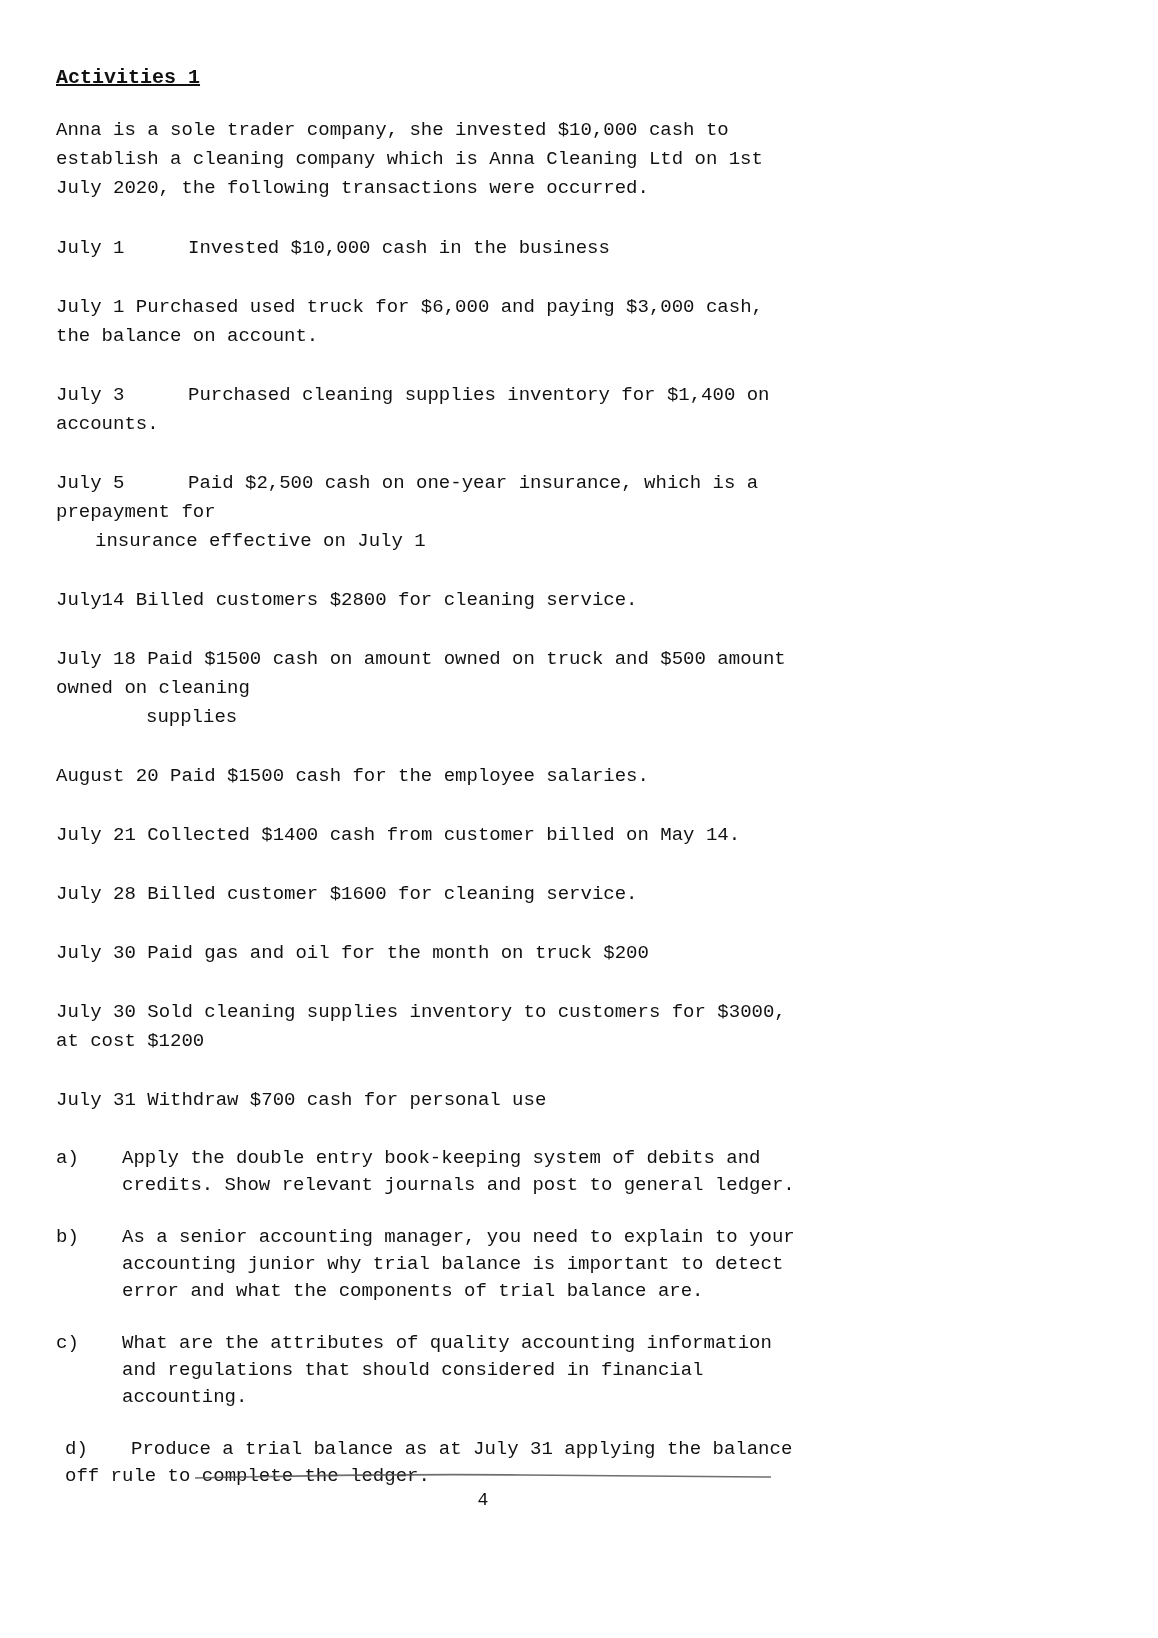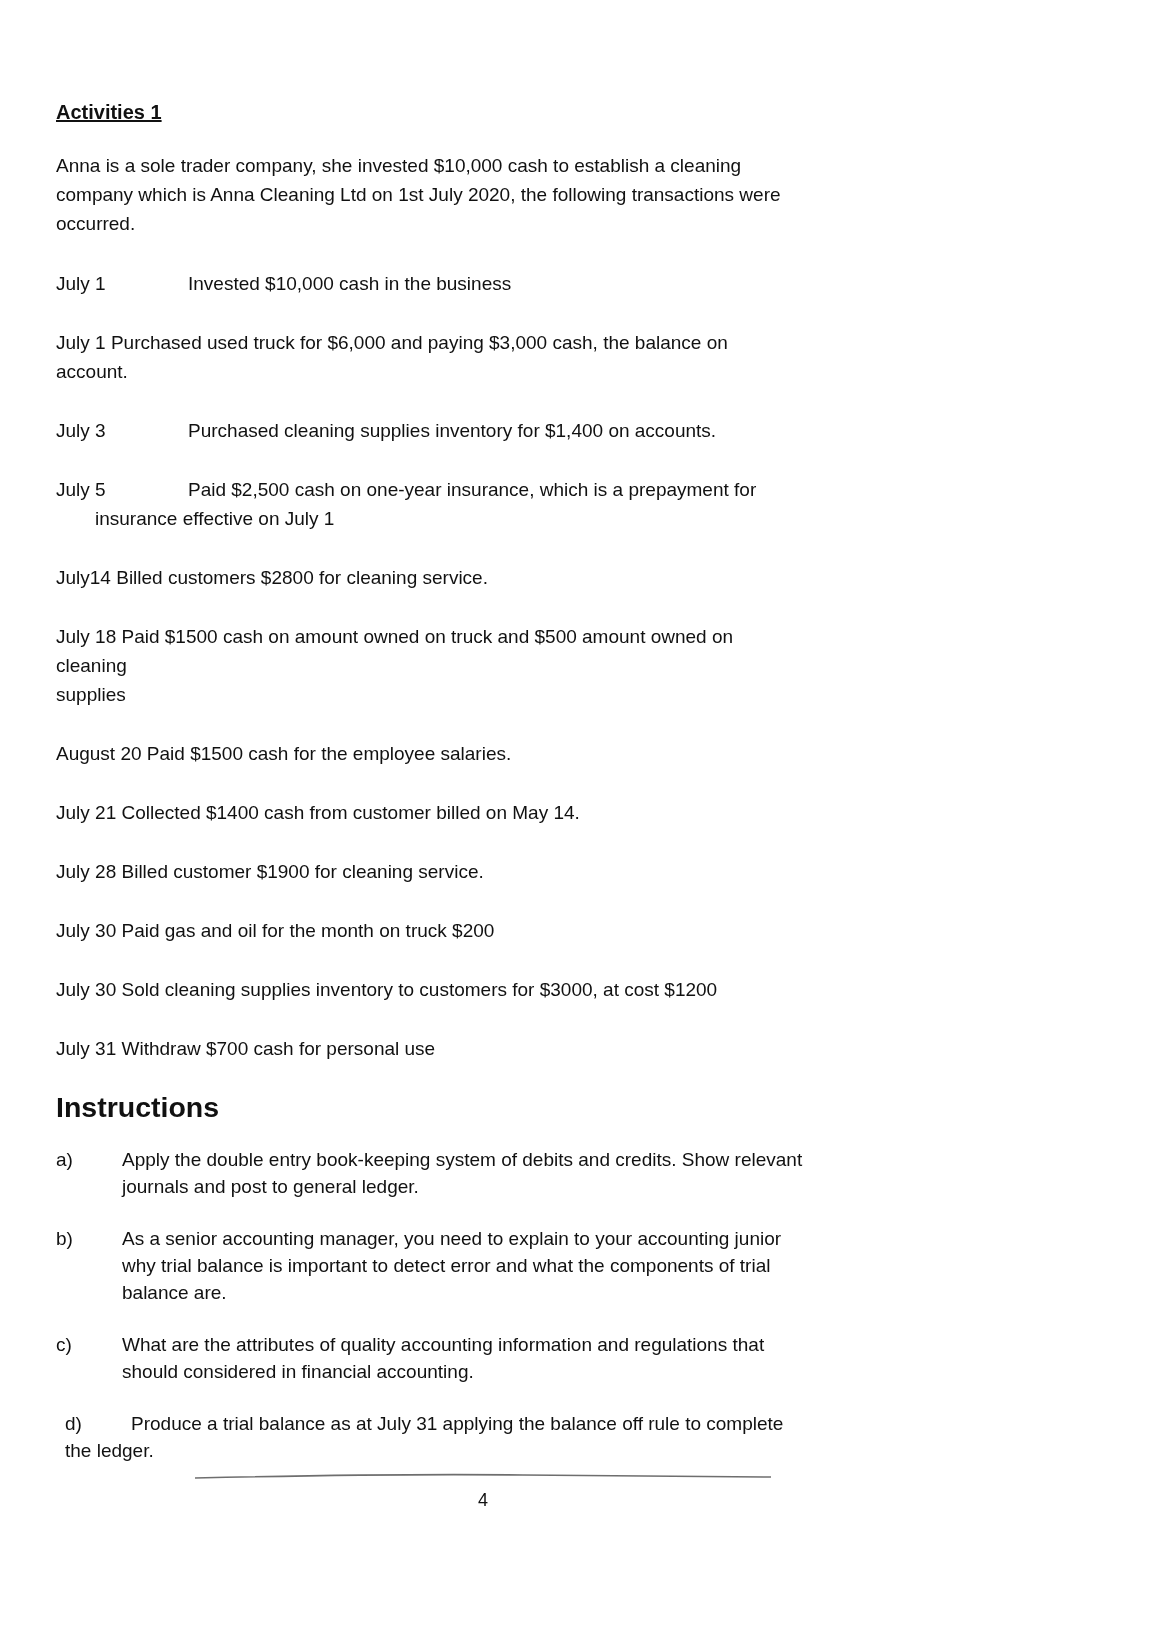--- a/index.html
+++ b/index.html
@@ -5,22 +5,22 @@
   html, body {
     margin: 0;
     padding: 0;
     background: #ffffff;
   }
   .page {
     position: relative;
     width: 966px;
     min-height: 1638px;
     box-sizing: border-box;
-    padding: 98px 162px 40px 56px;
-    font-family: Liberation Sans, sans-serif;
+    padding: 63px 162px 40px 56px;
+    font-family: Liberation Mono, monospace;
     font-size: 19px;
     line-height: 29px;
     color: #111111;
     background: #ffffff;
     overflow: hidden;
   }
   .doc-title {
     font-size: 20px;
     font-weight: bold;
     text-decoration: underline;
@@ -34,21 +34,21 @@
     margin: 0 0 30px 0;
   }
   .tx-date.tab {
     display: inline-block;
     width: 132px;
   }
   .cont {
     display: block;
   }
   .cont-65 { margin-left: 39px; }
-  .cont-90 { }
+  .cont-90 { margin-left: 90px; }
   .instructions-heading {
     font-weight: bold;
     margin: 0 0 24px 0;
     line-height: 29px;
   }
   .instr {
     display: flex;
     margin: 0 0 25px 0;
     line-height: 27px;
   }
@@ -102,29 +102,28 @@
   <p class="tx"><span class="tx-date tab">July 5</span><span>Paid $2,500 cash on one-year insurance, which is a prepayment for</span><span class="cont cont-65">insurance effective on July 1</span></p>
 
   <p class="tx"><span class="tx-date">July14</span> <span>Billed customers $2800 for cleaning service.</span></p>
 
   <p class="tx"><span class="tx-date">July 18</span> <span>Paid $1500 cash on amount owned on truck and $500 amount owned on cleaning</span><span class="cont cont-90">supplies</span></p>
 
   <p class="tx"><span class="tx-date">August 20</span> <span>Paid $1500 cash for the employee salaries.</span></p>
 
   <p class="tx"><span class="tx-date">July 21</span> <span>Collected $1400 cash from customer billed on May 14.</span></p>
 
-  <p class="tx"><span class="tx-date">July 28</span> <span>Billed customer $1900 for cleaning service.</span></p>
+  <p class="tx"><span class="tx-date">July 28</span> <span>Billed customer $1600 for cleaning service.</span></p>
 
   <p class="tx"><span class="tx-date">July 30</span> <span>Paid gas and oil for the month on truck $200</span></p>
 
   <p class="tx"><span class="tx-date">July 30</span> <span>Sold cleaning supplies inventory to customers for $3000, at cost $1200</span></p>
 
   <p class="tx"><span class="tx-date">July 31</span> <span>Withdraw $700 cash for personal use</span></p>
 
-  <h2 class="instructions-heading">Instructions</h2>
 
   <div class="instr">
     <span class="instr-label">a)</span>
     <span class="instr-body">Apply the double entry book-keeping system of debits and credits. Show relevant journals and post to general ledger.</span>
   </div>
 
   <div class="instr">
     <span class="instr-label">b)</span>
     <span class="instr-body">As a senior accounting manager, you need to explain to your accounting junior why trial balance is important to detect error and what the components of trial balance are.</span>
   </div>

